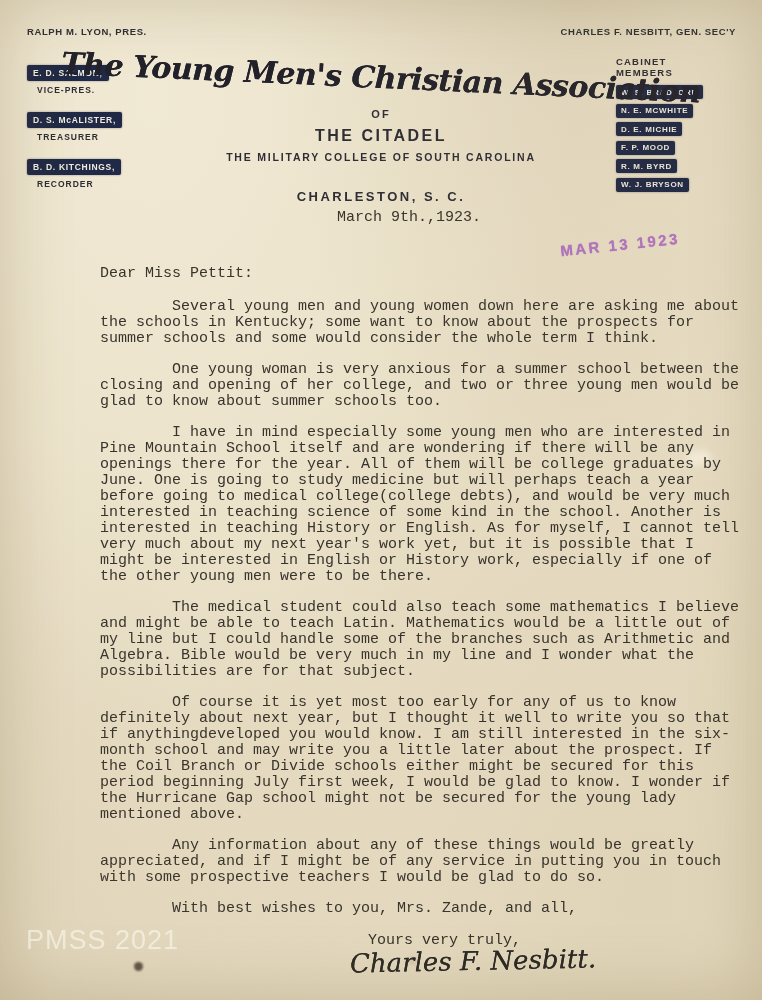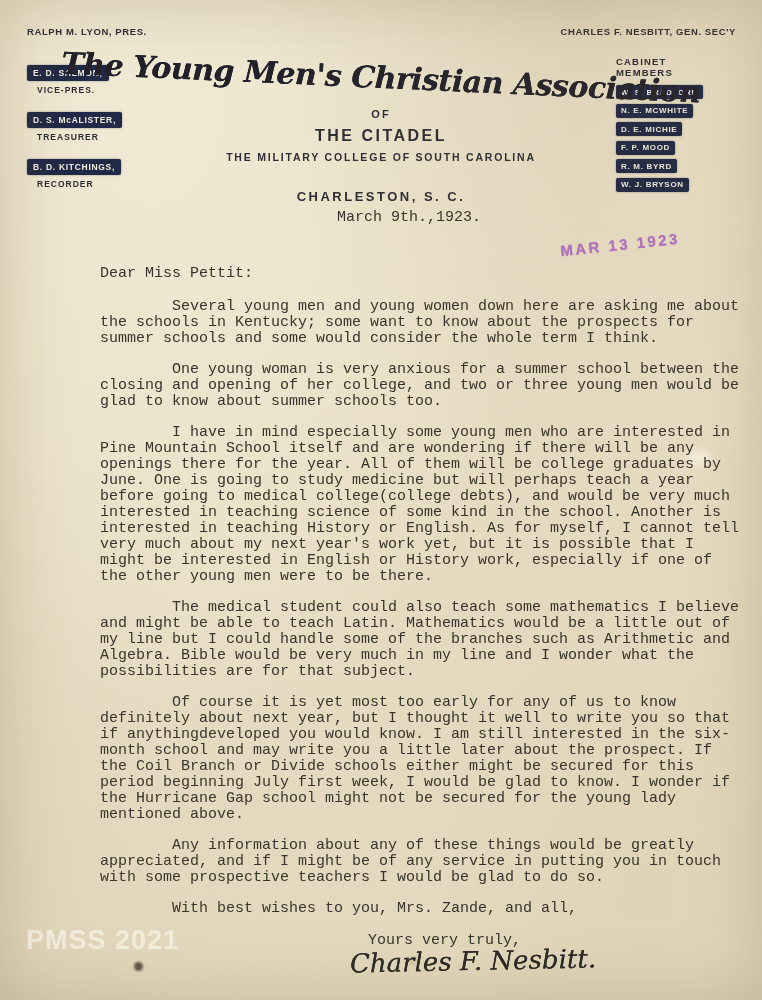--- a/index.html
+++ b/index.html
@@ -85,21 +85,21 @@
   .valediction{margin:0 0 4px 268px;}
   .signature{
     margin:0 0 0 250px;
     font-family:"DejaVu Serif", serif;font-style:italic;font-size:26px;
     color:#2c2a26;transform:rotate(-1.2deg);width:max-content;
     text-shadow:0 0 .5px #2c2a26;
   }
 
   .watermark{
     position:absolute;left:26px;top:925px;z-index:6;
-    font-size:27px;letter-spacing:1px;color:var(--watermark);font-weight:bold;
+    font-size:27px;letter-spacing:1px;color:var(--watermark);
   }
 
   
   .stain{position:absolute;border-radius:50%;pointer-events:none;z-index:1;}
   .stain-1{left:134px;top:962px;width:9px;height:9px;background:#3d342a;filter:blur(1px);opacity:.8;}
   .stain-2{left:686px;top:450px;width:26px;height:16px;background:#f4ecd8;filter:blur(3px);opacity:.9;}
   .stain-3{left:575px;top:440px;width:14px;height:8px;background:#d8cbab;filter:blur(2px);opacity:.7;}
   .stain-4{left:408px;top:958px;width:10px;height:6px;background:#c9ba96;filter:blur(2px);opacity:.7;}
 </style>
 </head>

